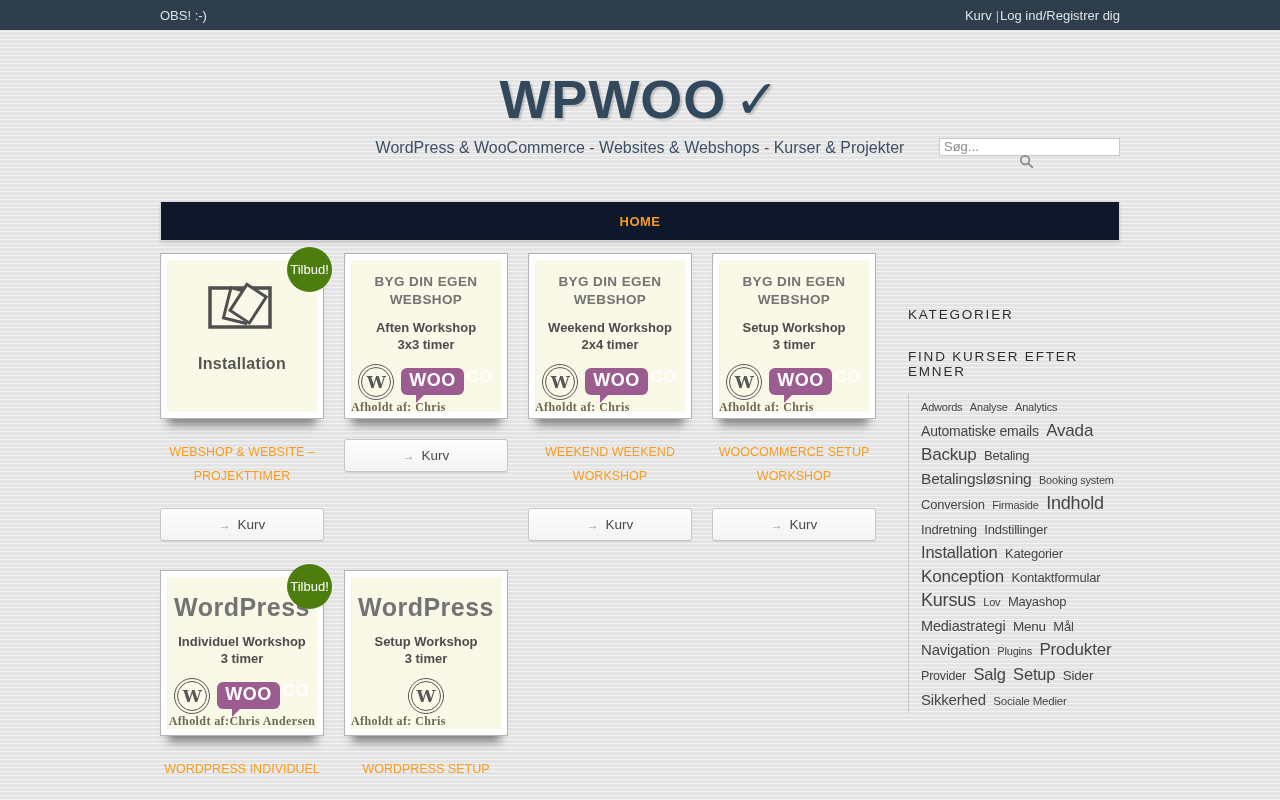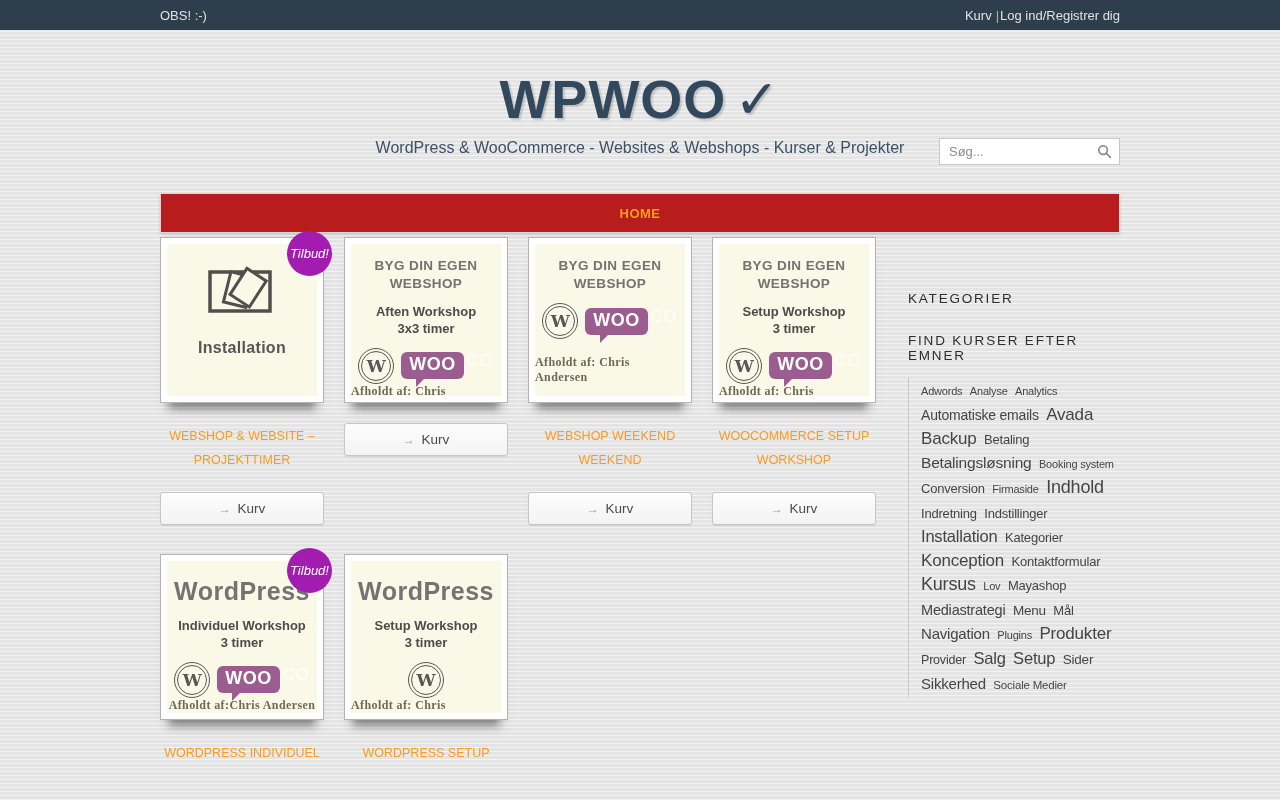--- a/index.html
+++ b/index.html
@@ -24,33 +24,33 @@
   .header { position: relative; height: 127px; margin-top: 32px; }
   .logo {
     margin: 0; padding-top: 6px; text-align: center;
     font-size: 54px; line-height: 62px; font-weight: bold;
     color: #32485c; letter-spacing: 1px; cursor: pointer;
     text-shadow: 2px 2px 2px rgba(0,0,0,0.18);
   }
   .logo .check { font-weight: normal; margin-left: 8px; }
   .tagline { margin-top: 9px; text-align: center; font-size: 16px; color: #3c5166; }
   .searchbox {
-    position: absolute; right: 160px; top: 76px; width: 181px; height: 27px;
-    background: #fff; border: 1px solid #c9c9c9; display: flex; align-items: center;
+    position: absolute; right: 160px; top: 76px; width: 181px; height: 18px;
+    background: #fff; border: 1px solid #c9c9c9; display: flex; align-items: center; flex-direction: column;
   }
   .searchbox input {
     flex: 1; min-width: 0; border: none; outline: none; background: transparent;
     font-family: inherit; font-size: 13px; color: #555; padding: 0 4px 0 9px;
   }
   .searchbox input::placeholder { color: #8d8d8d; }
   .search-ic { width: 22px; display: flex; align-items: center; cursor: pointer; }
 
   
   .nav {
-    width: 960px; margin: 4px auto; height: 40px; background: #b91c1c;
+    width: 960px; margin: 12px auto; height: 40px; background: #0f172a;
     border: 1px solid #d6d6d6; box-shadow: 0 2px 3px rgba(0,0,0,0.13);
     display: flex; justify-content: center; align-items: center;
   }
   .nav a { color: #f89c1e; font-size: 13px; font-weight: bold; letter-spacing: 0.5px; cursor: pointer; }
 
   
   .page { width: 960px; margin: 0 auto; display: flex; }
   .main-col { width: 716px; }
   .side-col { width: 212px; margin-left: 32px; }
 
@@ -63,22 +63,22 @@
     position: relative; height: 166px; background: #fff;
     border: 1px solid #b3b3b3; padding: 6px; cursor: pointer;
     box-shadow: 0 14px 9px -8px rgba(30,30,30,0.5);
   }
   .img-inner {
     height: 152px; background: #faf8e7; overflow: hidden;
     display: flex; flex-direction: column; align-items: center; padding-top: 13px;
   }
   .badge {
     position: absolute; top: -7px; right: -9px; width: 45px; height: 45px;
-    border-radius: 50%; background: #a21caf; color: #fff; font-size: 13px;
-    display: flex; align-items: center; justify-content: center; z-index: 2; font-style: italic;
+    border-radius: 50%; background: #4d7c0f; color: #fff; font-size: 13px;
+    display: flex; align-items: center; justify-content: center; z-index: 2;
   }
   .img-heading {
     font-weight: bold; color: #737373; font-size: 13.5px; line-height: 1.3;
     letter-spacing: 0.4px; text-align: center; white-space: pre-line;
   }
   .img-heading.large { font-size: 25px; line-height: 1.15; letter-spacing: 0.5px; padding-top: 3px; }
   .img-subtitle {
     margin-top: 12px; font-weight: bold; color: #4c4c4c; font-size: 13px;
     line-height: 1.3; text-align: center; white-space: pre-line;
   }
@@ -91,21 +91,21 @@
   }
   .woo-wrap { display: flex; align-items: flex-start; }
   .woo-bubble {
     position: relative; background: #9b5c8f; color: #fff; font-weight: bold;
     font-size: 18px; letter-spacing: 0.5px; padding: 2px 8px 4px; border-radius: 6px;
   }
   .woo-bubble::after {
     content: ""; position: absolute; bottom: -8px; left: 15px;
     border: 5px solid transparent; border-top-color: #9b5c8f; border-left-color: #9b5c8f;
   }
-  .woo-co { color: #fff; font-weight: normal; font-size: 16px; letter-spacing: 1.5px; margin-left: 3px; }
+  .woo-co { color: #fff; font-weight: bold; font-size: 16px; letter-spacing: 1.5px; margin-left: 3px; }
   .img-footer { margin-top: auto; padding-bottom: 11px; font-size: 12px; font-weight: bold; color: #6e6958; letter-spacing: 0.4px; font-family: Liberation Serif, serif; }
   .proj-icon { margin-top: 8px; }
   .img-label { margin-top: 20px; font-weight: bold; font-size: 16px; color: #555; letter-spacing: 0.3px; }
 
   .prod-title {
     margin-top: 21px; min-height: 48px; text-align: center; color: #f89c1e;
     font-size: 12.5px; line-height: 24px; cursor: pointer;
   }
   .kurv-btn {
     margin-top: 20px; width: 100%; height: 33px; cursor: pointer;
@@ -182,30 +182,32 @@
                   <span class="woo-co">CO</span>
                 </span>
               </div>
               <div class="img-footer">Afholdt af: Chris Andersen</div>
             </div>
           </div><button class="kurv-btn"><span class="kurv-arrow">→</span> Kurv</button></div>
         <div class="product"><div class="prod-img">
             <div class="img-inner">
               <div class="img-heading">BYG DIN EGEN
 WEBSHOP</div>
-              <div class="logos">
-                <span class="wp-logo">W</span>
-                <span class="woo-wrap">
-                  <span class="woo-bubble">WOO</span>
-                  <span class="woo-co">CO</span>
-                </span>
-              </div>
-              <div class="img-footer">Afholdt af: Chris Andersen</div>
-            </div>
-          </div><div class="prod-title">WEBSHOP WEEKEND WEEKEND</div><button class="kurv-btn"><span class="kurv-arrow">→</span> Kurv</button></div>
+              <div class="img-subtitle">Weekend Workshop
+2x4 timer</div>
+              <div class="logos">
+                <span class="wp-logo">W</span>
+                <span class="woo-wrap">
+                  <span class="woo-bubble">WOO</span>
+                  <span class="woo-co">CO</span>
+                </span>
+              </div>
+              <div class="img-footer">Afholdt af: Chris Andersen</div>
+            </div>
+          </div><div class="prod-title">WEEKEND WEEKEND WORKSHOP</div><button class="kurv-btn"><span class="kurv-arrow">→</span> Kurv</button></div>
         <div class="product"><div class="prod-img">
             <div class="img-inner">
               <div class="img-heading">BYG DIN EGEN
 WEBSHOP</div>
               <div class="img-subtitle">Setup Workshop
 3 timer</div>
               <div class="logos">
                 <span class="wp-logo">W</span>
                 <span class="woo-wrap">
                   <span class="woo-bubble">WOO</span>

